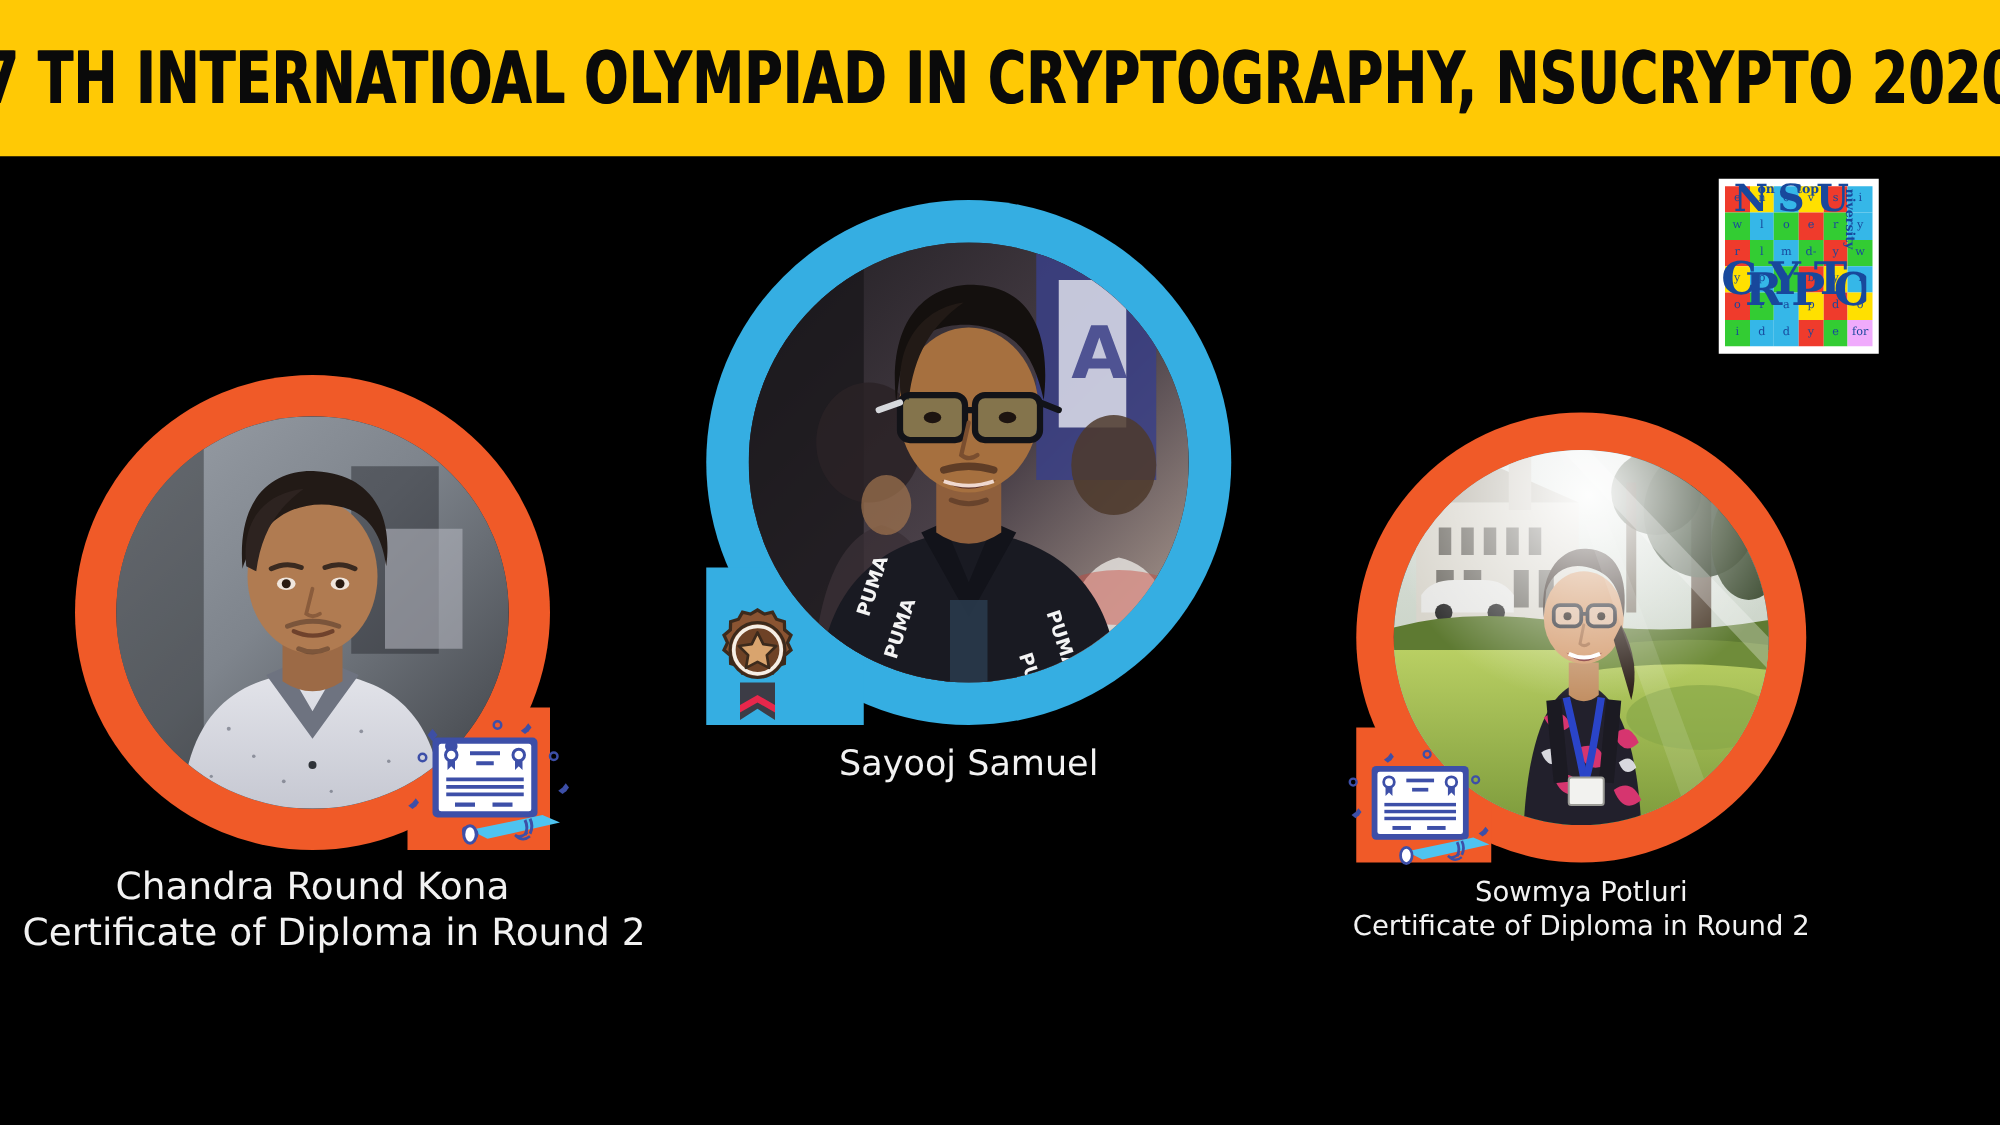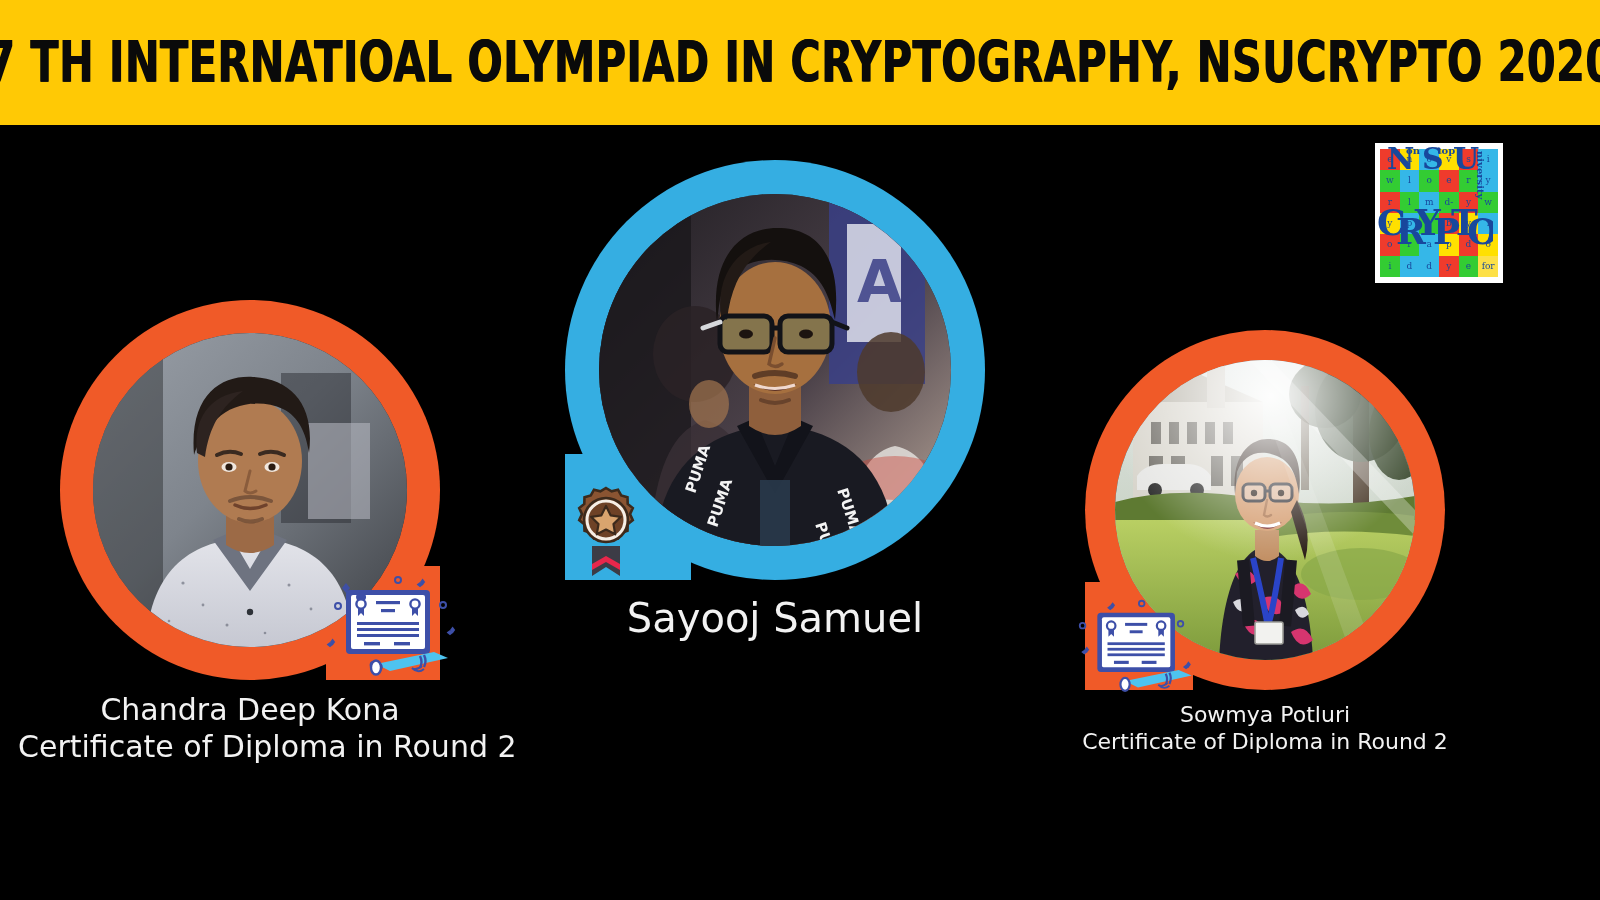--- a/index.html
+++ b/index.html
@@ -142,21 +142,21 @@
         <div class="nsu-cell" style="background: rgb(51, 204, 51); color: rgb(24, 72, 156);">r</div>
         <div class="nsu-cell" style="background: rgb(53, 183, 232); color: rgb(24, 72, 156);">a</div>
         <div class="nsu-cell" style="background: rgb(255, 224, 0); color: rgb(24, 72, 156);">p</div>
         <div class="nsu-cell" style="background: rgb(239, 59, 44); color: rgb(24, 72, 156);">d</div>
         <div class="nsu-cell" style="background: rgb(255, 224, 0); color: rgb(24, 72, 156);">o</div>
         <div class="nsu-cell" style="background: rgb(51, 204, 51); color: rgb(24, 72, 156);">i</div>
         <div class="nsu-cell" style="background: rgb(53, 183, 232); color: rgb(24, 72, 156);">d</div>
         <div class="nsu-cell" style="background: rgb(53, 183, 232); color: rgb(24, 72, 156);">d</div>
         <div class="nsu-cell" style="background: rgb(239, 59, 44); color: rgb(24, 72, 156);">y</div>
         <div class="nsu-cell" style="background: rgb(51, 204, 51); color: rgb(24, 72, 156);">e</div>
-        <div class="nsu-cell" style="background: #fde047; color: rgb(24, 72, 156);">for</div>
+        <div class="nsu-cell" style="background: #f0abfc; color: rgb(24, 72, 156);">for</div>
       </div>
     <svg class="nsu-overlay" viewBox="0 0 118 128">
       <text x="12" y="26" font-family="DejaVu Serif, serif" font-size="30" font-weight="700" fill="#18489c">N</text>
       <text x="31" y="11" font-family="DejaVu Serif, serif" font-size="10" font-weight="700" fill="#18489c">on</text>
       <text x="47" y="26" font-family="DejaVu Serif, serif" font-size="30" font-weight="700" fill="#18489c">S</text>
       <text x="62" y="11" font-family="DejaVu Serif, serif" font-size="10" font-weight="700" fill="#18489c">top</text>
       <text x="78" y="26" font-family="DejaVu Serif, serif" font-size="30" font-weight="700" fill="#18489c">U</text>
       <text x="0" y="0" transform="translate(102,8) rotate(90)" font-family="DejaVu Serif, serif" font-size="10" font-weight="700" fill="#18489c">niversity</text>
 
       <text x="2" y="92" font-family="DejaVu Serif, serif" font-size="36" font-weight="700" fill="#18489c">C</text>
@@ -263,21 +263,21 @@
             <path d="M52 92 C45 86 45 98 52 99 C59 100 60 90 52 92 Z" fill="#ffffff" stroke="#3d4fa8" stroke-width="2.4"></path>
             <ellipse cx="52" cy="95.5" rx="5" ry="7" fill="#ffffff" stroke="#3d4fa8" stroke-width="2.4"></ellipse>
             <path d="M96 84 q3 6 0 12" stroke="#3d4fa8" stroke-width="2.4" fill="none"></path>
             <path d="M100 83 q3 6 0 12" stroke="#3d4fa8" stroke-width="2.4" fill="none"></path>
             <path d="M98 94 q-6 5 -10 2 q6 6 12 1" stroke="#3d4fa8" stroke-width="2" fill="none"></path>
           </g>
         </svg>
       </span>
     </div>
     <div class="caption" style="left:-42px; top:392px; width:464px; font-size:30px;">
-      <span class="cap-name">Chandra Deep Kona</span>
+      <span class="cap-name">Chandra Round Kona</span>
       <span class="cap-award">Certificate of Diploma in Round 2</span>
     </div>
   </div>
 
   <div class="card" style="left:565px; top:160px;">
     <div class="ring" id="ring-1" style="width:420px;height:420px;background:#35AEE2;">
         <span style="position: absolute; width: 126px; height: 126px; background: rgb(53, 174, 226); bottom: 0px; left: 0px; z-index: 0;"></span>
       <div class="photo" style="width: 352px; height: 352px; z-index: 1;">
         <svg class="ph-art" viewBox="0 0 352 352" preserveAspectRatio="xMidYMid slice">
           <defs>
@@ -342,21 +342,21 @@
           <g>
             <path d="M43 4
                      l5.6 3.3 6.4-1.6 3.2 5.7 6.3 1.9 .2 6.6 5.1 4.2-2.8 6 2.8 6-5.1 4.2-.2 6.6-6.3 1.9-3.2 5.7-6.4-1.6-5.6 3.3-5.6-3.3-6.4 1.6-3.2-5.7-6.3-1.9-.2-6.6-5.1-4.2 2.8-6-2.8-6 5.1-4.2 .2-6.6 6.3-1.9 3.2-5.7 6.4 1.6z" fill="#8a5432" stroke="#3c2a1c" stroke-width="2.6"></path>
             <circle cx="43" cy="36" r="22" fill="#6e4226" stroke="#3c2a1c" stroke-width="2.4"></circle>
             <circle cx="43" cy="36" r="19" fill="none" stroke="#f6efe6" stroke-width="3"></circle>
             <path d="M43 22 l4.6 9.3 10.3 1.5 -7.4 7.3 1.7 10.2 -9.2-4.8 -9.2 4.8 1.7-10.2 -7.4-7.3 10.3-1.5z" fill="#d9a46e" stroke="#3c2a1c" stroke-width="2.2" stroke-linejoin="round"></path>
           </g>
         </svg>
       </span>
     </div>
-    <div class="caption" style="left:-60px; top:434px; width:540px; font-size:40px;">
+    <div class="caption" style="left:-60px; top:434px; width:540px; font-size:28px;">
       <span class="cap-name">Sayooj Samuel</span>
     </div>
   </div>
 
   <div class="card" style="left:1085px; top:330px;">
     <div class="ring" id="ring-2" style="width:360px;height:360px;background:#F05A28;">
         <span style="position: absolute; width: 108px; height: 108px; background: rgb(240, 90, 40); bottom: 0px; left: 0px; z-index: 0;"></span>
       <div class="photo" style="width: 300px; height: 300px; z-index: 1;">
         <svg class="ph-art" viewBox="0 0 300 300" preserveAspectRatio="xMidYMid slice">
           <defs>

